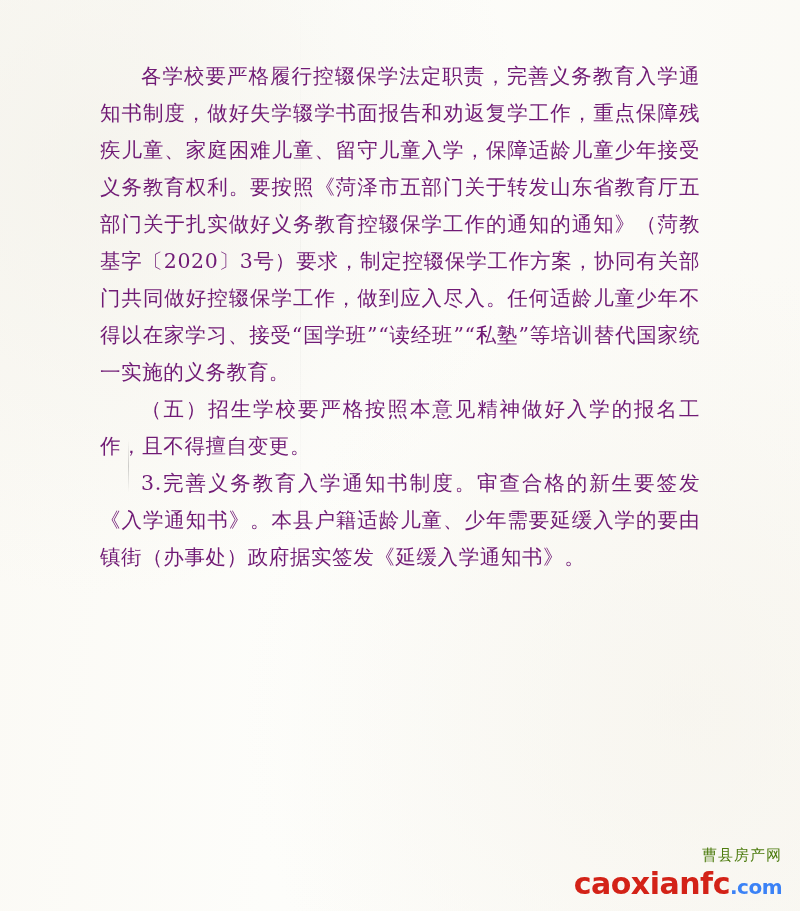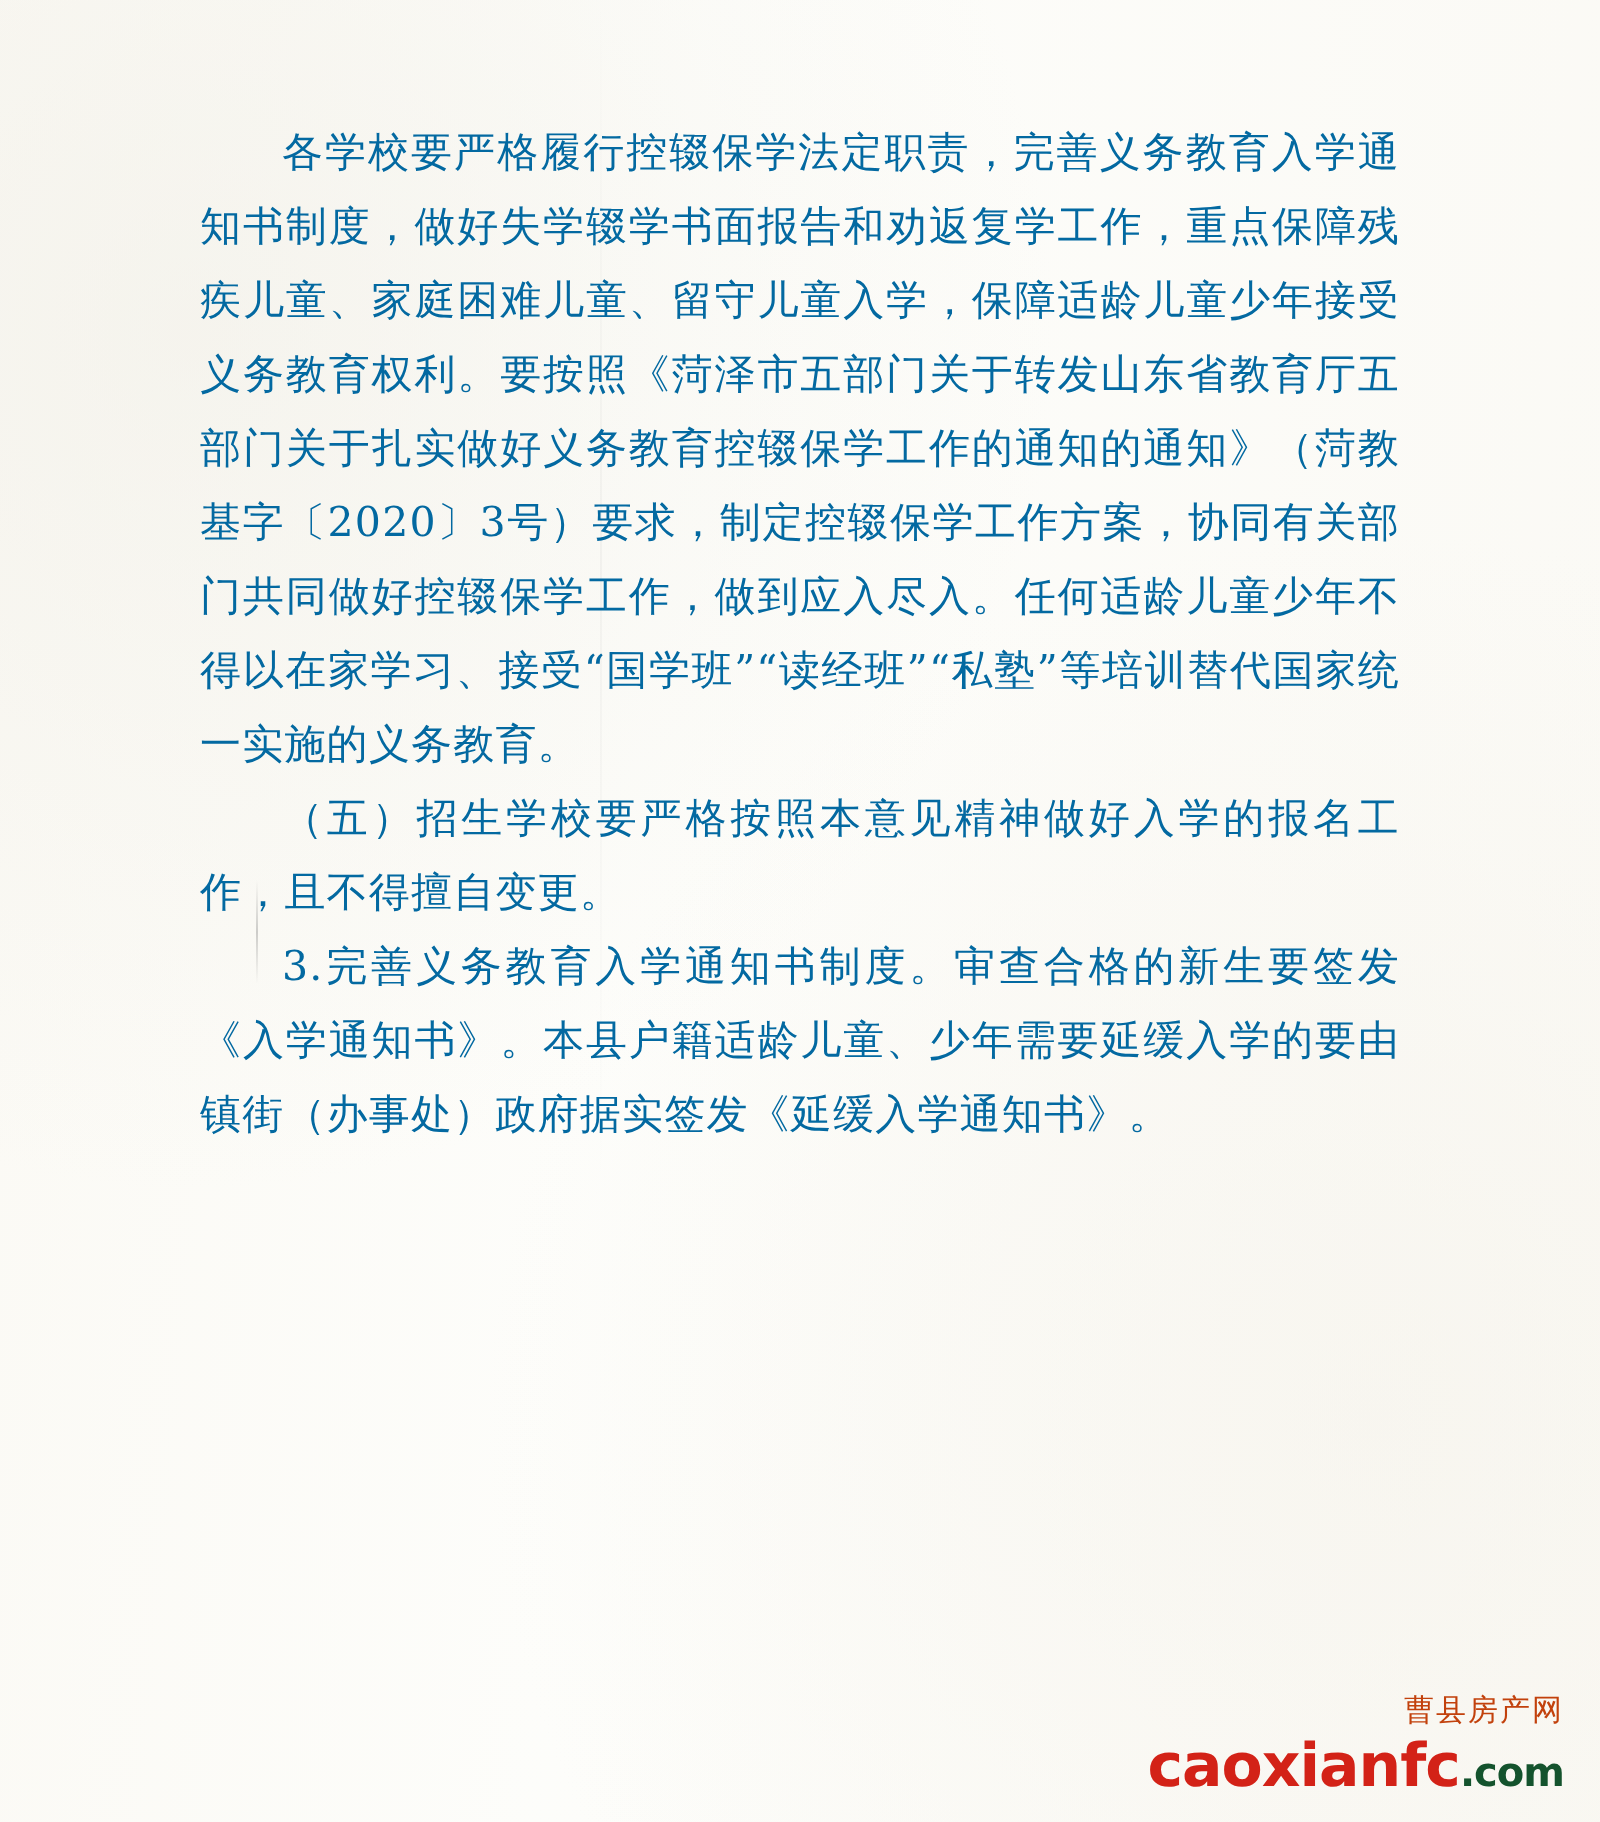--- a/index.html
+++ b/index.html
@@ -30,21 +30,21 @@
       radial-gradient(circle at 12% 18%, rgba(240,238,230,0.55) 0%, rgba(253,253,250,0) 42%),
       radial-gradient(circle at 86% 78%, rgba(244,241,233,0.5) 0%, rgba(253,253,250,0) 45%),
       linear-gradient(95deg, rgba(250,248,242,0.7) 0%, rgba(253,253,251,0.2) 40%, rgba(249,247,241,0.6) 100%);
     pointer-events: none;
   }
   .body-text {
     position: absolute;
     left: 100px;
     top: 58px;
     width: 600px;
-    color: #0369a1;
+    color: #701a75;
     font-size: 20.5px;
     line-height: 37px;
     letter-spacing: 0.6px;
     text-align: justify;
     text-justify: inter-character;
   }
   .para {
     margin: 0 0 0 0;
     text-indent: 2em;
     white-space: normal;
@@ -72,36 +72,36 @@
     pointer-events: none;
   }
   .watermark {
     position: absolute;
     right: 18px;
     bottom: 12px;
     text-align: right;
     font-family: "DejaVu Sans", "Liberation Sans", sans-serif;
   }
   .watermark-cn {
-    color: #c2410c;
+    color: #4d7c0f;
     font-size: 15px;
     letter-spacing: 1px;
     margin-bottom: 4px;
     font-family: "DejaVu Sans", "Liberation Sans", sans-serif;
   }
   .watermark-logo {
     font-size: 30px;
     font-weight: bold;
     color: #d32217;
     letter-spacing: -0.5px;
     line-height: 1;
     font-family: "DejaVu Sans", "Liberation Sans", sans-serif;
   }
   .watermark-logo .suffix {
-    color: #14532d;
+    color: #3b82f6;
     font-size: 20px;
     font-weight: bold;
   }
 </style>
 </head>
 <body>
 
 <div class="page">
   <div class="paper-tint"></div>
   <div class="crease2"></div>

